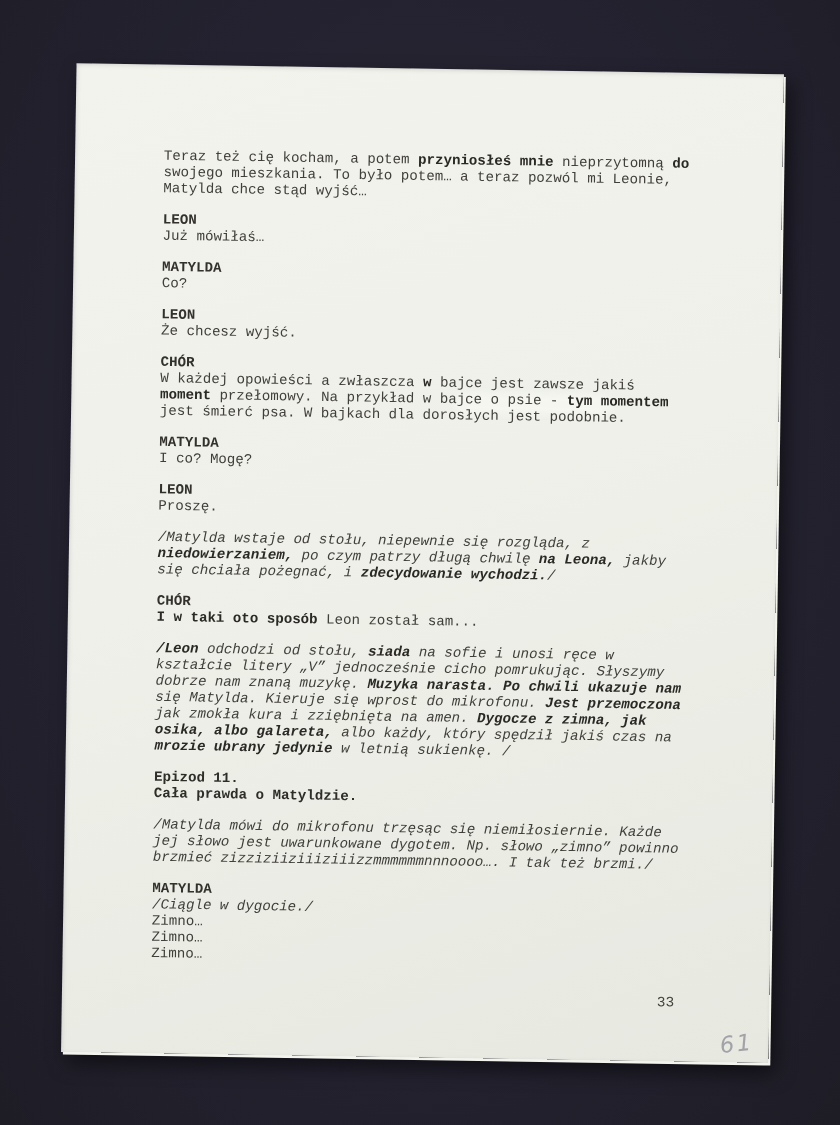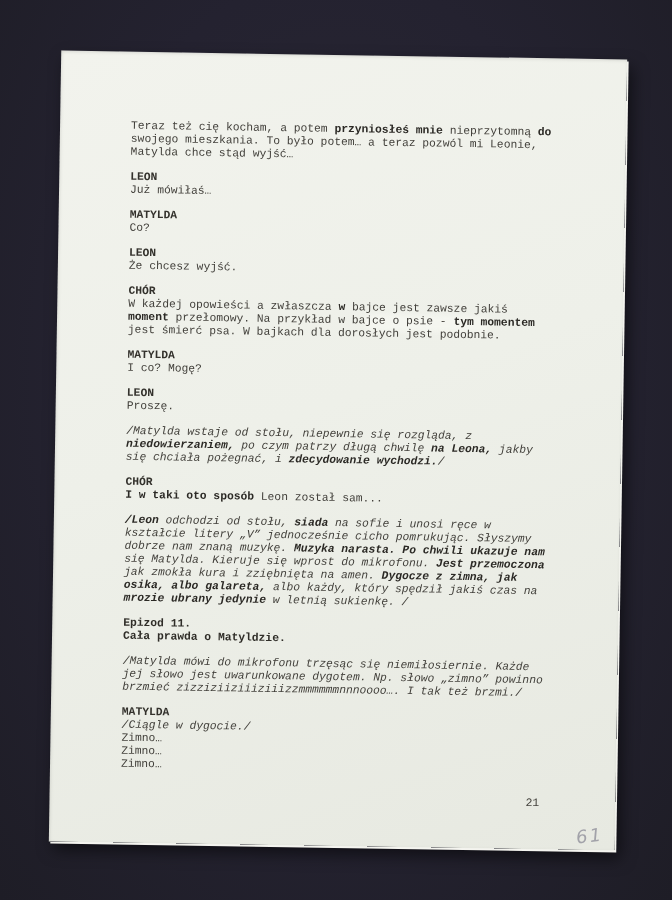--- a/index.html
+++ b/index.html
@@ -75,15 +75,15 @@
     color: #a2a2a9;
     transform: rotate(-7deg);
   }
 </style>
 </head>
 <body>
 
 <div class="page">
   <div class="smudge"></div>
   <div class="content"><div class="blk"><div class="ln"><span>Teraz też cię kocham, a potem </span><span class="b">przyniosłeś mnie</span><span> nieprzytomną </span><span class="b">do</span></div><div class="ln"><span>swojego mieszkania. To było potem… a teraz pozwól mi Leonie,</span></div><div class="ln"><span>Matylda chce stąd wyjść…</span></div></div><div class="blk"><div class="ln sp"><span>LEON</span></div><div class="ln"><span>Już mówiłaś…</span></div></div><div class="blk"><div class="ln sp"><span>MATYLDA</span></div><div class="ln"><span>Co?</span></div></div><div class="blk"><div class="ln sp"><span>LEON</span></div><div class="ln"><span>Że chcesz wyjść.</span></div></div><div class="blk"><div class="ln sp"><span>CHÓR</span></div><div class="ln"><span>W każdej opowieści a zwłaszcza </span><span class="b">w</span><span> bajce jest zawsze jakiś</span></div><div class="ln"><span class="b">moment</span><span> przełomowy. Na przykład w bajce o psie - </span><span class="b">tym momentem</span></div><div class="ln"><span>jest śmierć psa. W bajkach dla dorosłych jest podobnie.</span></div></div><div class="blk"><div class="ln sp"><span>MATYLDA</span></div><div class="ln"><span>I co? Mogę?</span></div></div><div class="blk"><div class="ln sp"><span>LEON</span></div><div class="ln"><span>Proszę.</span></div></div><div class="blk"><div class="ln it"><span>/Matylda wstaje od stołu, niepewnie się rozgląda, z</span></div><div class="ln it"><span class="b">niedowierzaniem,</span><span> po czym patrzy długą chwilę </span><span class="b">na Leona,</span><span> jakby</span></div><div class="ln it"><span>się chciała pożegnać, i </span><span class="b">zdecydowanie wychodzi.</span><span>/</span></div></div><div class="blk"><div class="ln sp"><span>CHÓR</span></div><div class="ln"><span class="b">I w taki oto sposób</span><span> Leon został sam...</span></div></div><div class="blk"><div class="ln it"><span class="b">/Leon</span><span> odchodzi od stołu, </span><span class="b">siada</span><span> na sofie i unosi ręce w</span></div><div class="ln it"><span>kształcie litery „V” jednocześnie cicho pomrukując. Słyszymy</span></div><div class="ln it"><span>dobrze nam znaną muzykę. </span><span class="b">Muzyka narasta. Po chwili ukazuje nam</span></div><div class="ln it"><span>się Matylda. Kieruje się wprost do mikrofonu. </span><span class="b">Jest przemoczona</span></div><div class="ln it"><span>jak zmokła kura i zziębnięta na amen. </span><span class="b">Dygocze z zimna, jak</span></div><div class="ln it"><span class="b">osika, albo galareta,</span><span> albo każdy, który spędził jakiś czas na</span></div><div class="ln it"><span class="b">mrozie ubrany jedynie</span><span> w letnią sukienkę. /</span></div></div><div class="blk"><div class="ln hd"><span>Epizod 11.</span></div><div class="ln hd"><span>Cała prawda o Matyldzie.</span></div></div><div class="blk"><div class="ln it"><span>/Matylda mówi do mikrofonu trzęsąc się niemiłosiernie. Każde</span></div><div class="ln it"><span>jej słowo jest uwarunkowane dygotem. Np. słowo „zimno” powinno</span></div><div class="ln it"><span>brzmieć zizziziiziiiziiizzmmmmmmnnnoooo…. I tak też brzmi./</span></div></div><div class="blk"><div class="ln sp"><span>MATYLDA</span></div><div class="ln it"><span>/Ciągle w dygocie./</span></div><div class="ln"><span>Zimno…</span></div><div class="ln"><span>Zimno…</span></div><div class="ln"><span>Zimno…</span></div></div></div>
-  <div class="pageno">21</div>
+  <div class="pageno">33</div>
   <div class="annotation">61</div>
 </div>
 
 </body></html>

